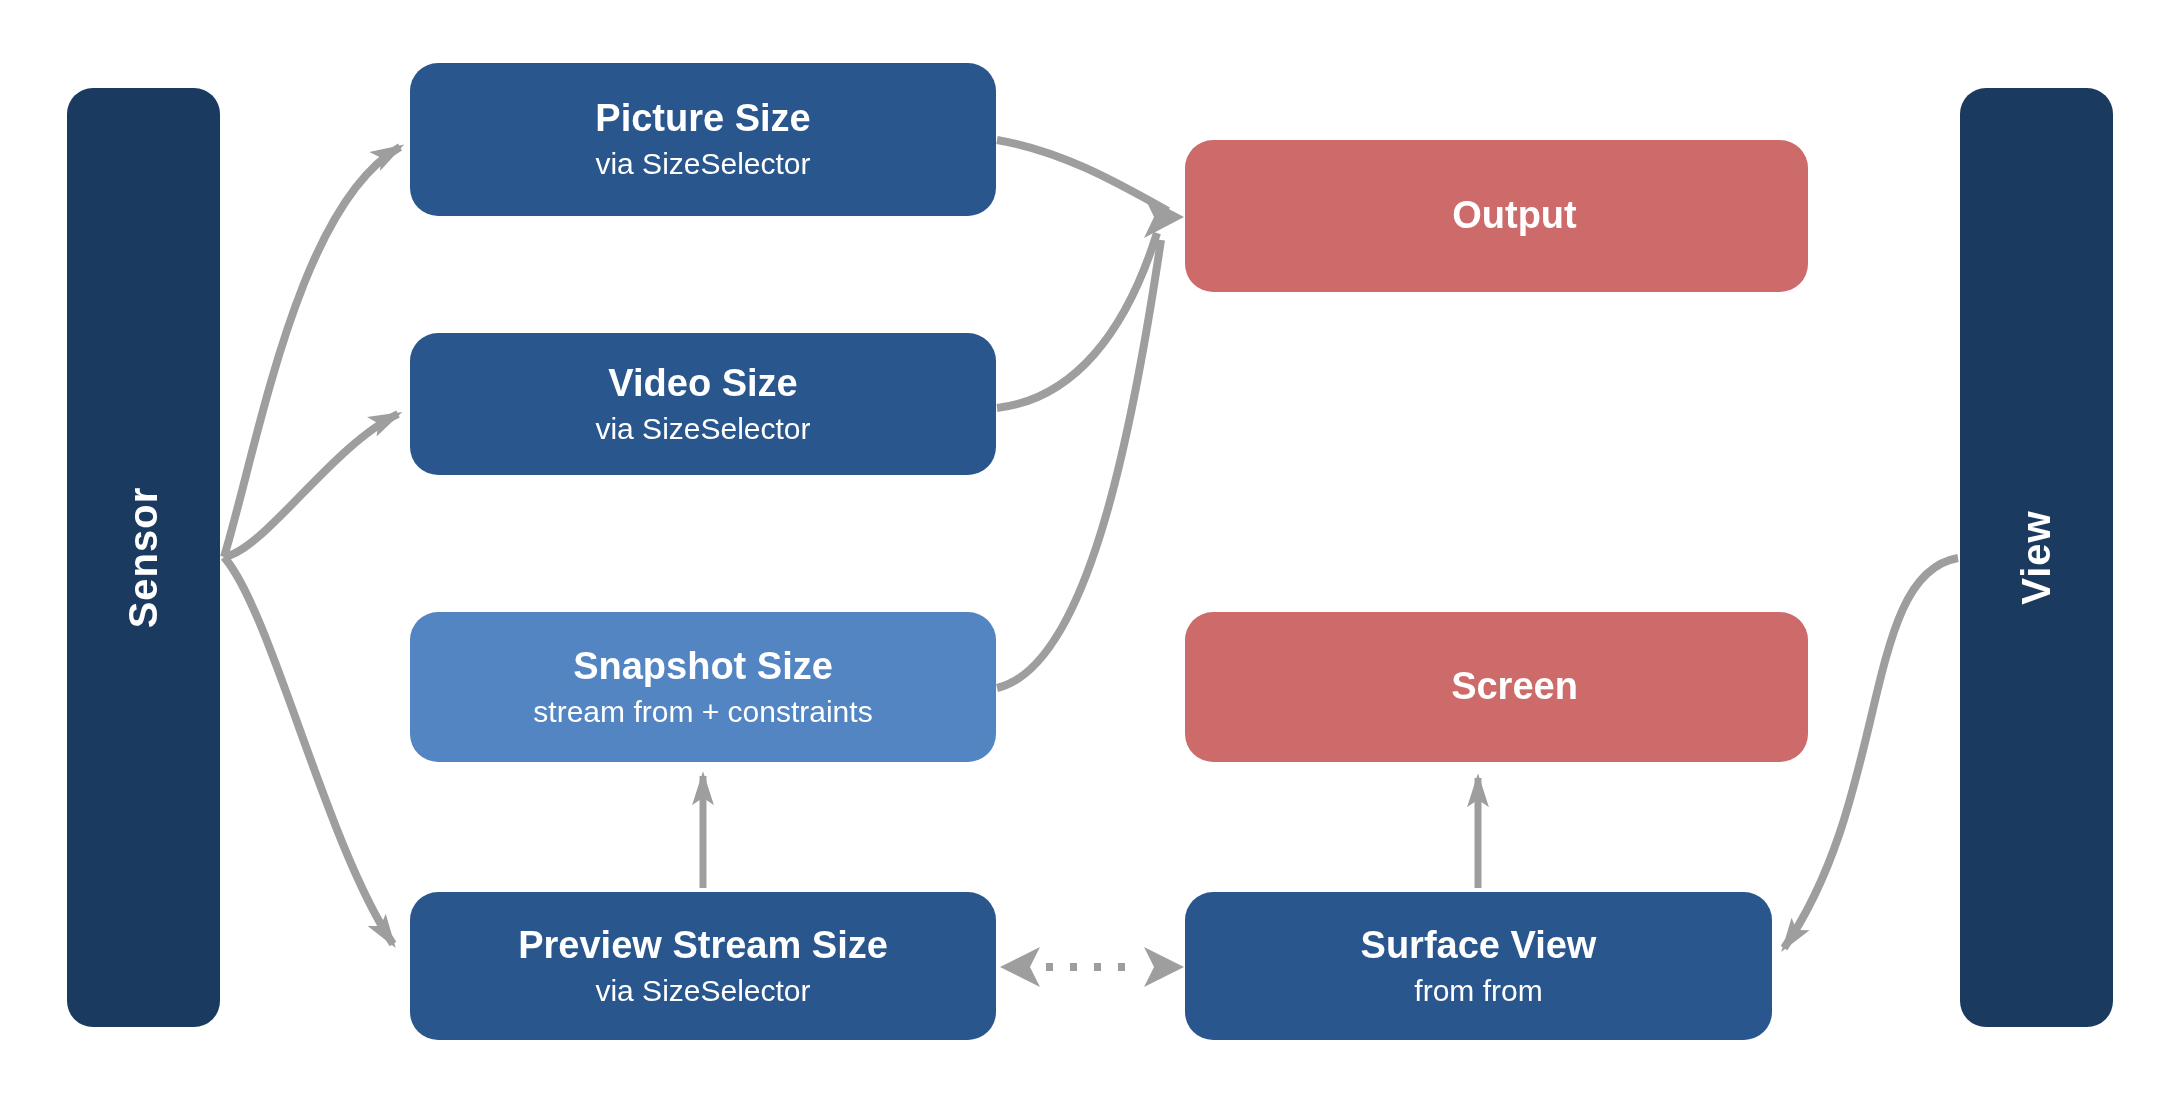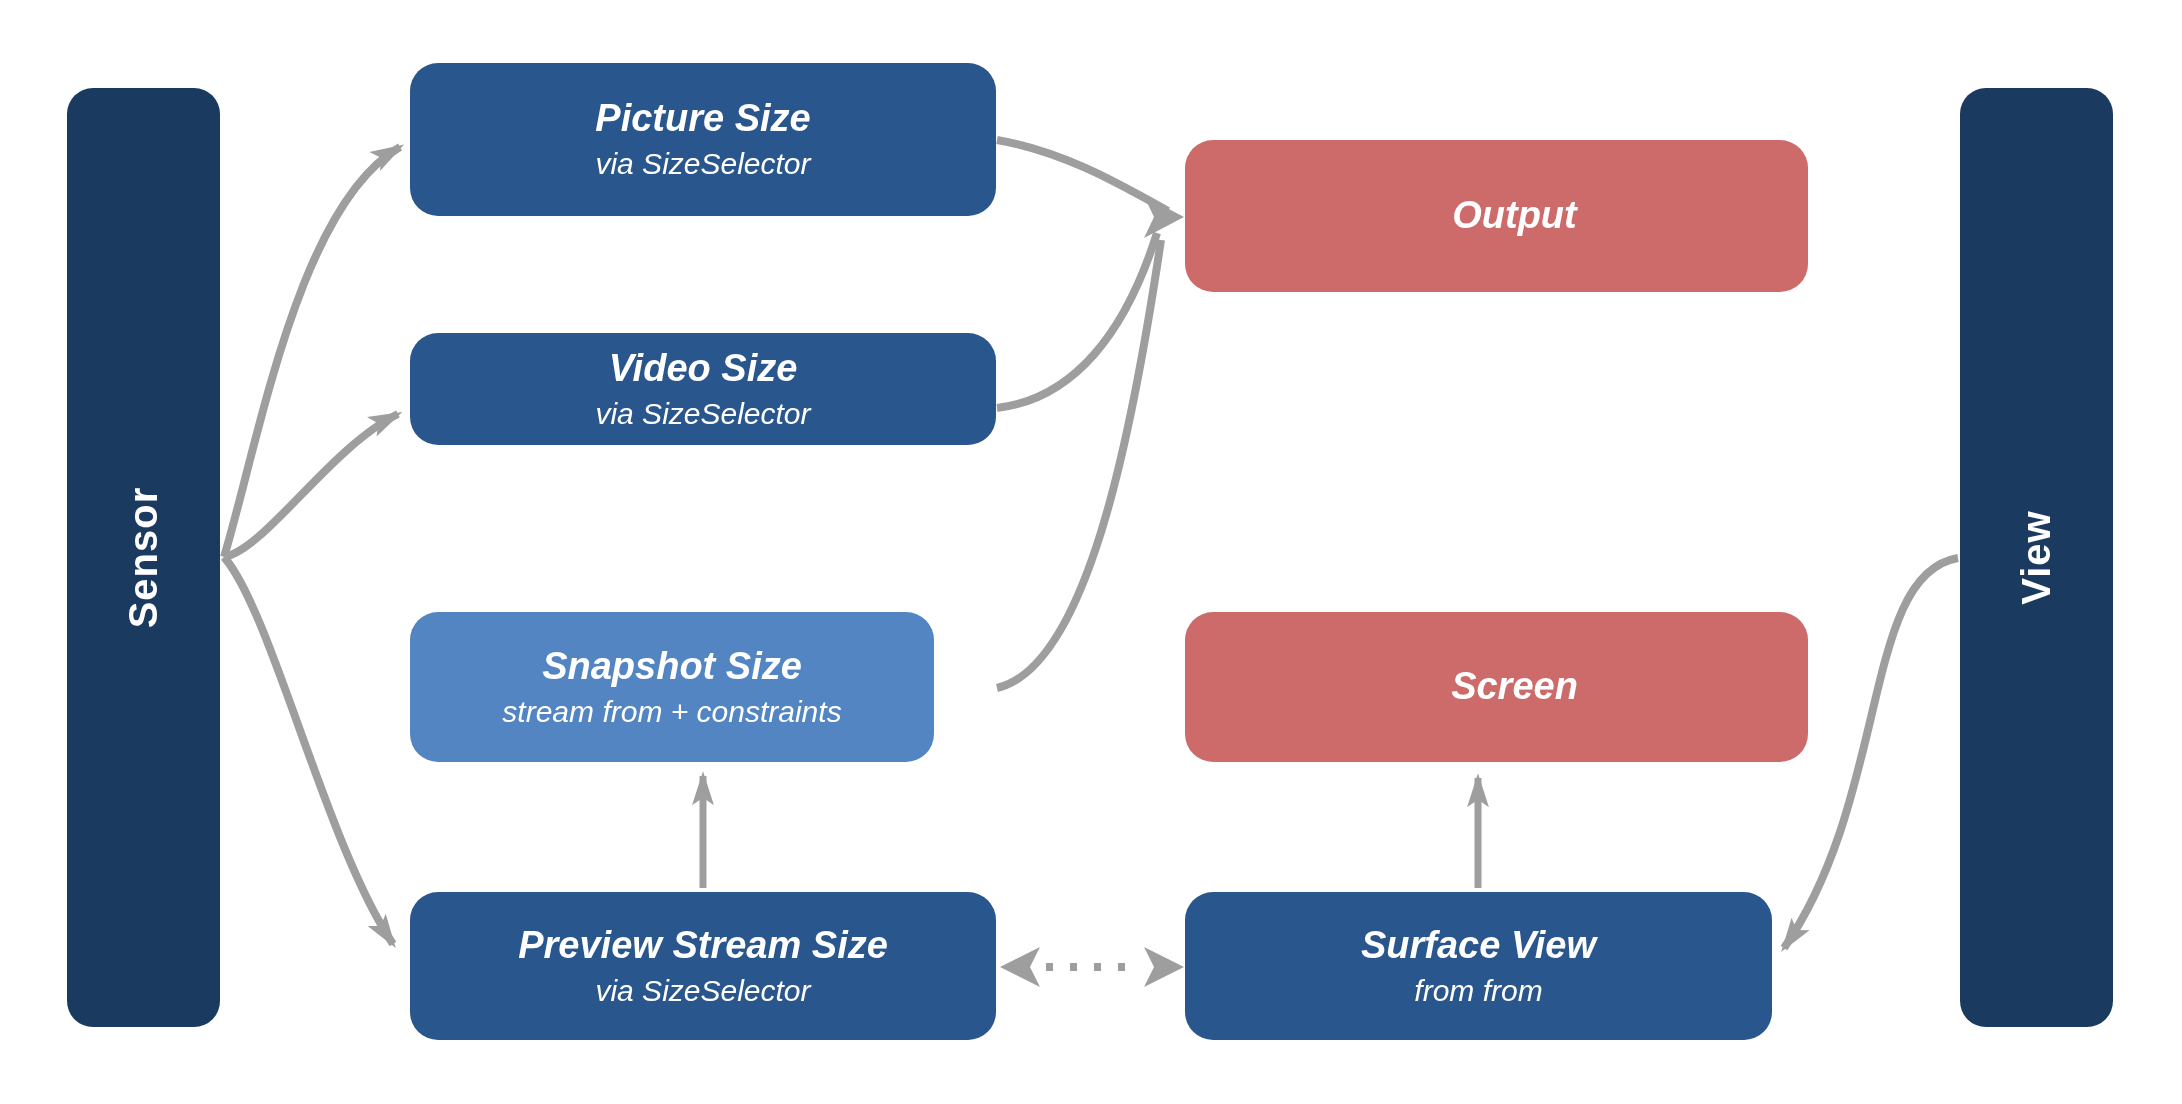--- a/index.html
+++ b/index.html
@@ -13,43 +13,43 @@
   }
   .arrow-layer{position:absolute; left:0; top:0; z-index:0;}
   .edge{fill:none; stroke:var(--arrow); stroke-width:8;}
   .edge-thin{fill:none; stroke:var(--arrow); stroke-width:7;}
   .edge-dotted{fill:none; stroke:var(--arrow); stroke-width:8; stroke-dasharray:7 17;}
   .head{fill:var(--arrow); stroke:none;}
 
   .node{
     position:absolute; z-index:1; border-radius:28px; color:var(--text);
     display:flex; flex-direction:column; align-items:center; justify-content:center;
-    text-align:center; gap:6px;font-style:italic;
+    text-align:center; gap:6px;
   }
   .node.blue{background:var(--blue);}
   .node.light-blue{background:var(--light-blue);}
   .node.salmon{background:var(--salmon);padding-left:36px;}
   .node-title{font-size:38px; font-weight:700; line-height:1.15;}
   .node-subtitle{font-size:30px; font-weight:400; line-height:1.15;}
 
   .bar{
     position:absolute; z-index:1; background:var(--navy); border-radius:26px;
     display:flex; align-items:center; justify-content:center;
   }
   .bar-label{
     color:var(--text); font-size:40px; font-weight:700; letter-spacing:1px;
     transform:rotate(-90deg); white-space:nowrap;
   }
 
   
   #bar-sensor{left:67px; top:88px; width:153px; height:939px;}
   #bar-view{left:1960px; top:88px; width:153px; height:939px;}
   #node-picture{left:410px; top:63px;  width:586px; height:153px;}
-  #node-video{left:410px; top:333px; width:586px; height:112px;align-items:center;}
-  #node-snapshot{left:410px; top:612px; width:524px; height:150px;}
+  #node-video{left:410px; top:333px; width:586px; height:142px;align-items:center;}
+  #node-snapshot{left:410px; top:612px; width:586px; height:150px;}
   #node-preview{left:410px; top:892px; width:586px; height:148px;}
   #node-output{left:1185px; top:140px; width:587px; height:152px;}
   #node-screen{left:1185px; top:612px; width:587px; height:150px;}
   #node-surface{left:1185px; top:892px; width:587px; height:148px;}
 </style>
 </head>
 <body>
 
 <div class="canvas">
 

